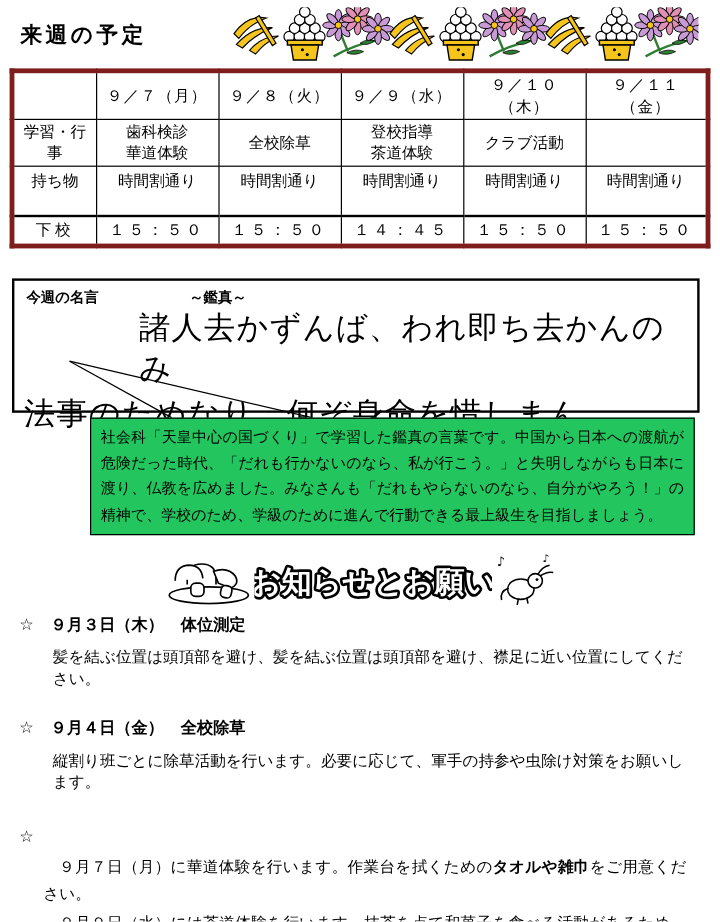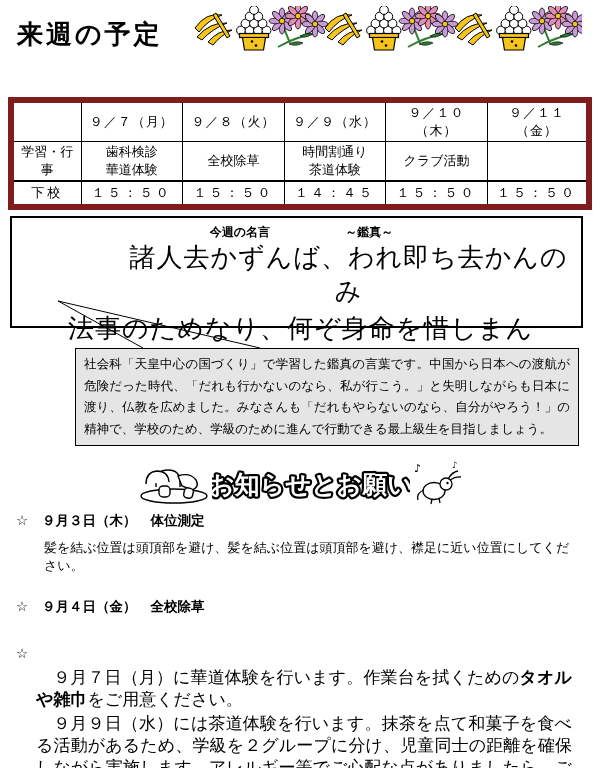--- a/index.html
+++ b/index.html
@@ -1,70 +1,70 @@
 <!DOCTYPE html>
 <html lang="ja"><head>
 <meta charset="utf-8">
 <style>
   html,body{margin:0;padding:0;background:#fff;}
   body{width:600px;height:768px;position:relative;overflow:hidden;
        color:#000;font-family:"Liberation Serif","DejaVu Serif",serif;}
 
   
-  .page-title{position:absolute;left:17px;top:17px;font-size:26px;font-weight:600;
+  .page-title{position:absolute;left:17px;top:17px;font-size:18px;font-weight:600;
               letter-spacing:3px;font-family:"Liberation Sans","DejaVu Sans",sans-serif;}
   .top-band{position:absolute;left:194px;top:6px;}
 
   
   table.schedule{position:absolute;left:8px;top:57px;width:584px;border-collapse:collapse;
                  table-layout:fixed;font-size:13px;text-align:center;}
   table.schedule td{border:1px solid #000;padding:1px 2px;vertical-align:middle;}
-  table.schedule{border:6px solid #7f1d1d;margin-top:40px;}
+  table.schedule{border:4px solid #7f1d1d;}
   table.schedule col.lbl{width:70px;}
   tr.r-date td{height:17px;letter-spacing:1px;}
   tr.r-events td{height:36px;line-height:18px;white-space:pre-line;}
   tr.r-items td{height:36px;vertical-align:top;padding-top:3px;}
   tr.r-dismissal td{height:20px;border-top:2px solid #000;letter-spacing:3px;}
   tr.r-duty td{height:20px;}
   td.duty-cell{text-align:left;padding-left:7px;}
   .duty-value,.duty-note{font-family:"Liberation Sans","DejaVu Sans",sans-serif;
                          font-weight:bold;font-size:13px;}
   .duty-note{margin-left:24px;}
 
   
-  .quote-box{position:absolute;left:10px;top:216px;width:569px;height:108px;
-             border:2px solid #000;background:#fff;text-align:center;}
+  .quote-box{position:absolute;left:10px;top:232px;width:569px;height:108px;
+             border:2px solid #000;background:#fff;}
   .quote-head{padding:6px 0 0 10px;font-size:12px;font-weight:bold;
               font-family:"Liberation Sans","DejaVu Sans",sans-serif;}
   .quote-author{margin-left:72px;}
   .quote-line{font-size:26px;line-height:34px;letter-spacing:1px;}
   .quote-line.l1{padding-left:8px;margin-top:3px;}
   .quote-line.l2{padding-left:104px;}
   .callout-svg{position:absolute;left:0;top:296px;pointer-events:none;}
 
   
   .explain-box{position:absolute;left:75px;top:348px;width:486px;border:1px solid #000;
                padding:5px 8px;font-size:12.5px;line-height:21.5px;text-align:justify;
-               background:#e5e5e5;}
+               background:#22c55e;}
 
   
   .banner{position:absolute;left:0;top:460px;width:600px;display:flex;
           justify-content:center;align-items:center;gap:2px;}
 
   
   .notices{position:absolute;left:0;top:512px;width:600px;padding:0 8px;box-sizing:border-box;}
   .notice-head{font-family:"Liberation Sans","DejaVu Sans",sans-serif;font-weight:bold;
                font-size:13.5px;display:flex;align-items:baseline;}
   .notice-head .star{margin-left:8px;font-weight:normal;}
   .notice-head .ndate{margin-left:14px;}
   .notice-head .ntitle{margin-left:14px;}
   .notice-body{font-size:13px;padding-left:36px;padding-right:14px;margin-top:9px;}
   .n2{margin-top:23px;}
   .n3{margin-top:29px;}
-  .n3 .para{font-size:17px;line-height:22px;padding-left:28px;padding-right:20px;
+  .n3 .para{font-size:13px;line-height:22px;padding-left:28px;padding-right:20px;
             margin-top:6px;text-align:justify;}
   .n3 .para + .para{margin-top:2px;}
   .bold-span{font-family:"Liberation Sans","DejaVu Sans",sans-serif;font-weight:bold;}
 </style>
 </head>
 <body>
 
 <div class="page-title">来週の予定</div>
 
 <svg class="top-band" width="388" height="46" viewBox="0 0 388 46">
@@ -149,24 +149,32 @@
     <td>９／８（火）</td>
     <td>９／９（水）</td>
     <td>９／１０（木）</td>
     <td>９／１１（金）</td>
   </tr>
   <tr class="r-events">
     <td>学習・行事</td>
     <td>歯科検診
 華道体験</td>
     <td>全校除草</td>
-    <td>時間割通り
+    <td>登校指導
 茶道体験</td>
     <td>クラブ活動</td>
     <td></td>
+  </tr>
+  <tr class="r-items">
+    <td>持ち物</td>
+    <td>時間割通り</td>
+    <td>時間割通り</td>
+    <td>時間割通り</td>
+    <td>時間割通り</td>
+    <td>時間割通り</td>
   </tr>
   <tr class="r-dismissal">
     <td>下校</td>
     <td>１５：５０</td>
     <td>１５：５０</td>
     <td>１４：４５</td>
     <td>１５：５０</td>
     <td>１５：５０</td>
   </tr>
 </tbody>
@@ -223,20 +231,21 @@
     <span class="ndate">９月３日（木）</span>
     <span class="ntitle">体位測定</span>
   </div>
   <div class="notice-body">髪を結ぶ位置は頭頂部を避け、髪を結ぶ位置は頭頂部を避け、襟足に近い位置にしてください。</div>
 
   <div class="notice-head n2">
     <span class="star">☆</span>
     <span class="ndate">９月４日（金）</span>
     <span class="ntitle">全校除草</span>
   </div>
+  <div class="notice-body">縦割り班ごとに除草活動を行います。必要に応じて、軍手の持参や虫除け対策をお願いします。</div>
 
   <div class="n3">
     <div class="notice-head">
       <span class="star">☆</span>
     </div>
     <div class="para">
       <span>　９月７日（月）に華道体験を行います。作業台を拭くための</span><span class="bold-span">タオルや雑巾</span><span>をご用意ください。</span>
     </div>
     <div class="para">
       <span>　９月９日（水）には茶道体験を行います。抹茶を点て和菓子を食べる活動があるため、学級を２グループに分け、児童同士の距離を確保しながら実施します。アレルギー等でご心配な点がありましたら、ご連絡ください。畳の上で歩く体験も行いますので、</span>

